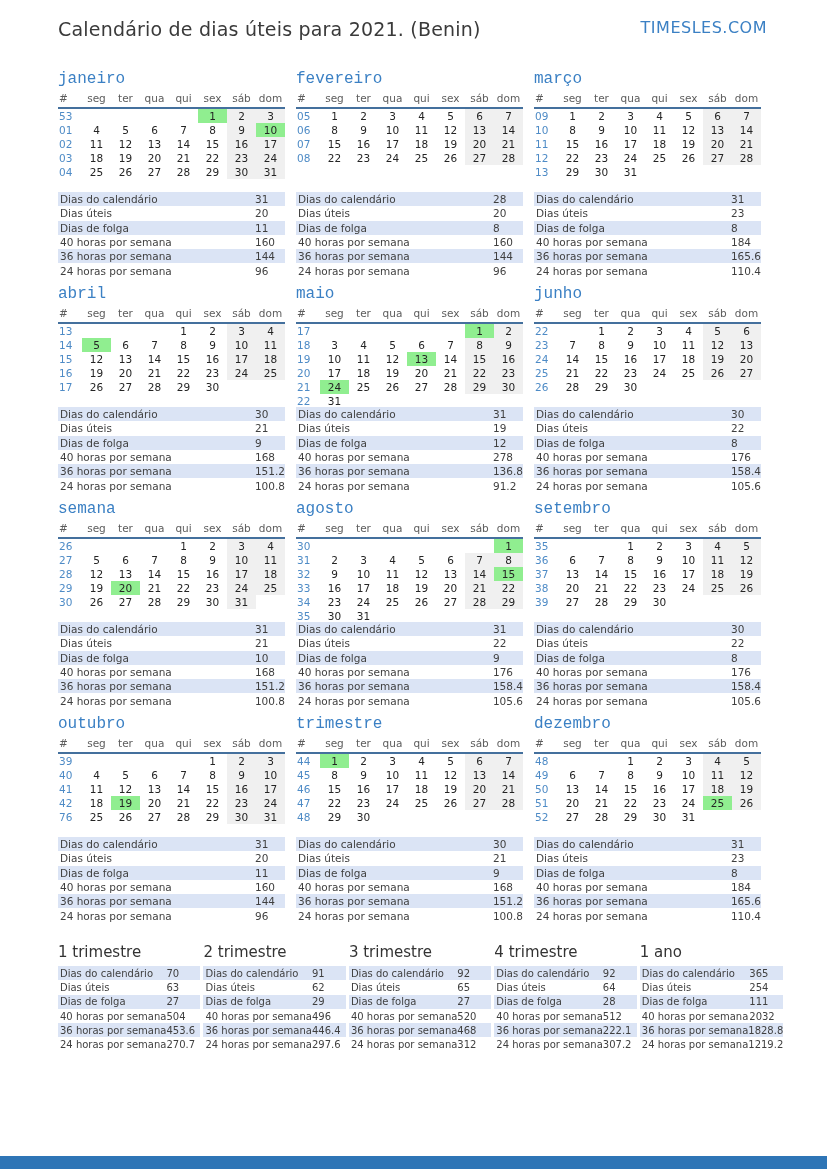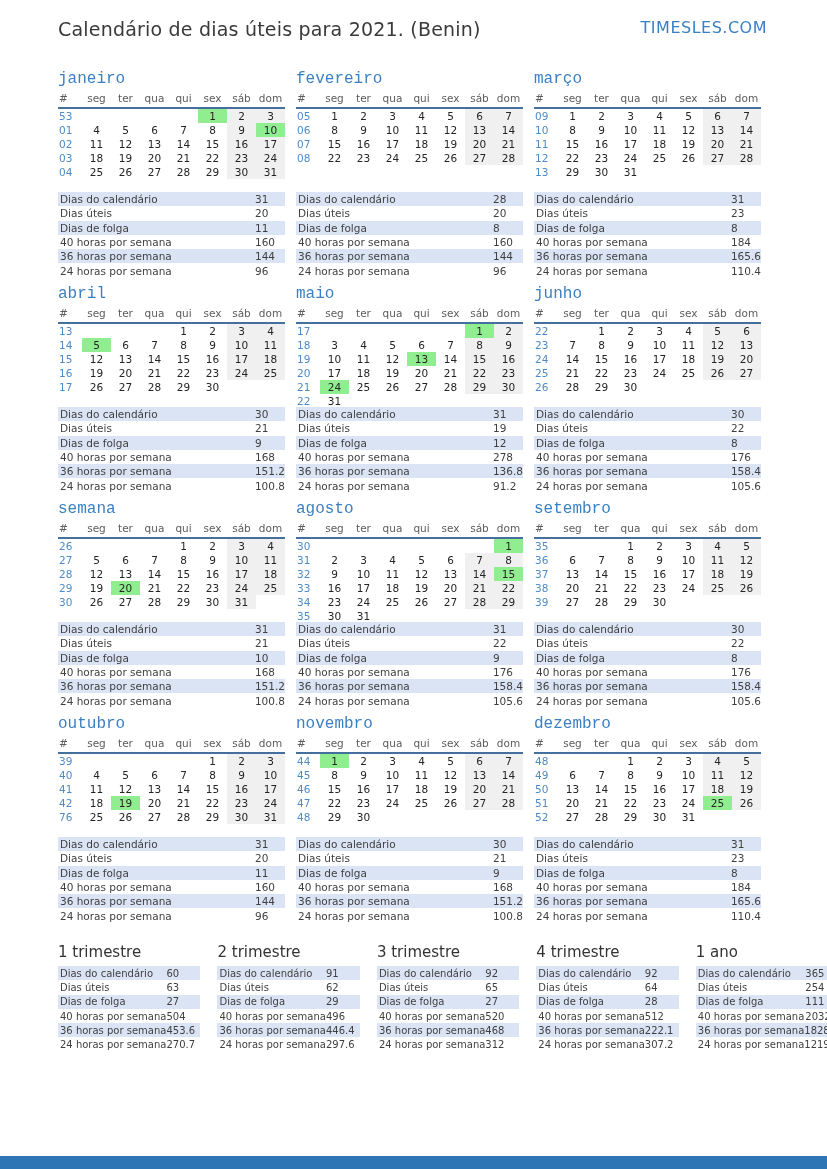--- a/index.html
+++ b/index.html
@@ -29,21 +29,21 @@
   .cal td.we { background:var(--weekend-gray,#f0f0f0); }
   .cal td.hol { background:var(--holiday-green,#90ee90); }
 
   .stats { position:absolute; top:122px; left:0; width:227px; }
   .srow { display:flex; align-items:center; height:14.3px; font-size:10.5px; color:#3f3f3f; }
   .stats .srow:nth-child(odd) { background:var(--row-blue,#dbe4f5); }
   .slabel { flex:1 1 auto; padding-left:2px; white-space:nowrap; overflow:hidden; }
   .svalue { flex:0 0 30px; white-space:nowrap; }
 
   .summary-row { position:absolute; top:943px; left:58px; width:709px;
-    display:grid; grid-template-columns:repeat(5,1fr); column-gap:17px; }
+    display:grid; grid-template-columns:repeat(5,1fr); column-gap:3px; }
   .sum-title { font-size:15px; color:#333; margin-bottom:5px; white-space:nowrap; }
   .sum-table .srow { font-size:10px; }
   .sum-table .srow:nth-child(odd) { background:var(--row-blue,#dbe4f5); }
   .sum-table .svalue { flex:0 0 34px; }
 
   .footer-bar { position:absolute; left:0; right:0; bottom:0; height:13px;
     background:var(--footer-blue,#2e75b6); }
 </style>
 </head>
 <body>
@@ -1109,21 +1109,21 @@
             <div class="slabel">36 horas por semana</div>
             <div class="svalue">144</div>
           </div>
           <div class="srow">
             <div class="slabel">24 horas por semana</div>
             <div class="svalue">96</div>
           </div>
         </div>
       </div>
       <div class="month-slot">
-        <div class="month-name">novembro</div>
+        <div class="month-name">trimestre</div>
         <table class="cal">
           <colgroup>
             <col class="c-wk">
             <col>
             <col>
             <col>
             <col>
             <col>
             <col>
             <col>
@@ -1326,21 +1326,21 @@
         </div>
       </div>
     </div>
 
   <div class="summary-row">
       <div class="sum-col">
         <div class="sum-title">1 trimestre</div>
         <div class="sum-table">
           <div class="srow">
             <div class="slabel">Dias do calendário</div>
-            <div class="svalue">60</div>
+            <div class="svalue">70</div>
           </div>
           <div class="srow">
             <div class="slabel">Dias úteis</div>
             <div class="svalue">63</div>
           </div>
           <div class="srow">
             <div class="slabel">Dias de folga</div>
             <div class="svalue">27</div>
           </div>
           <div class="srow">

